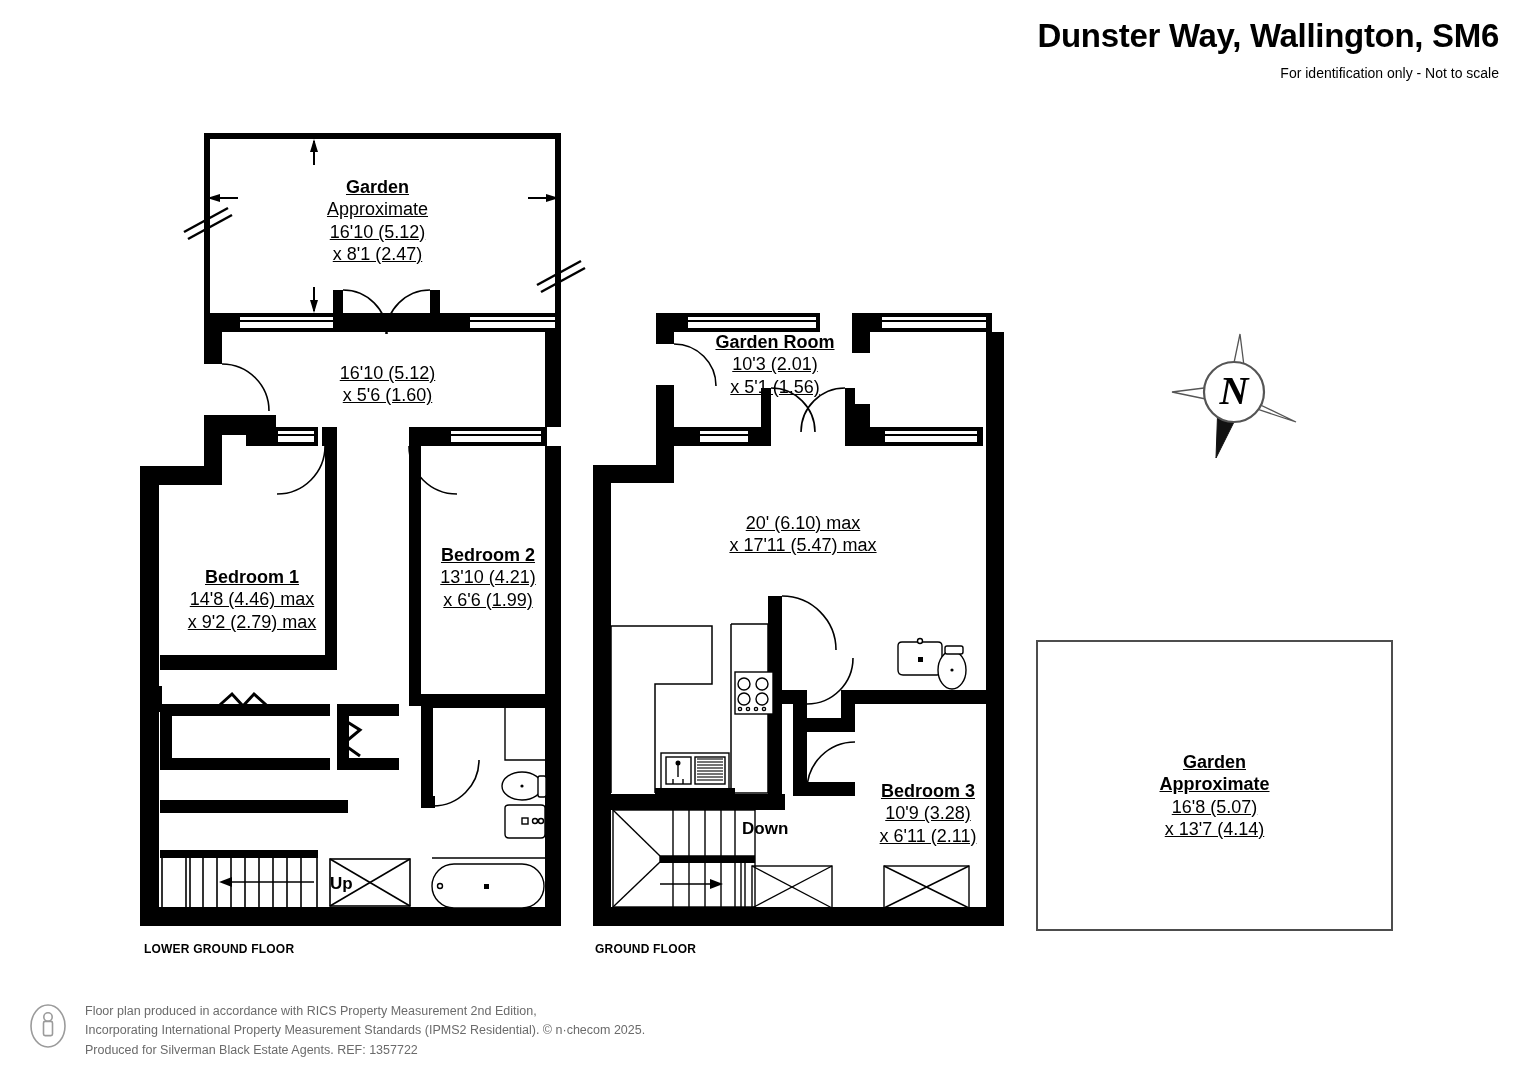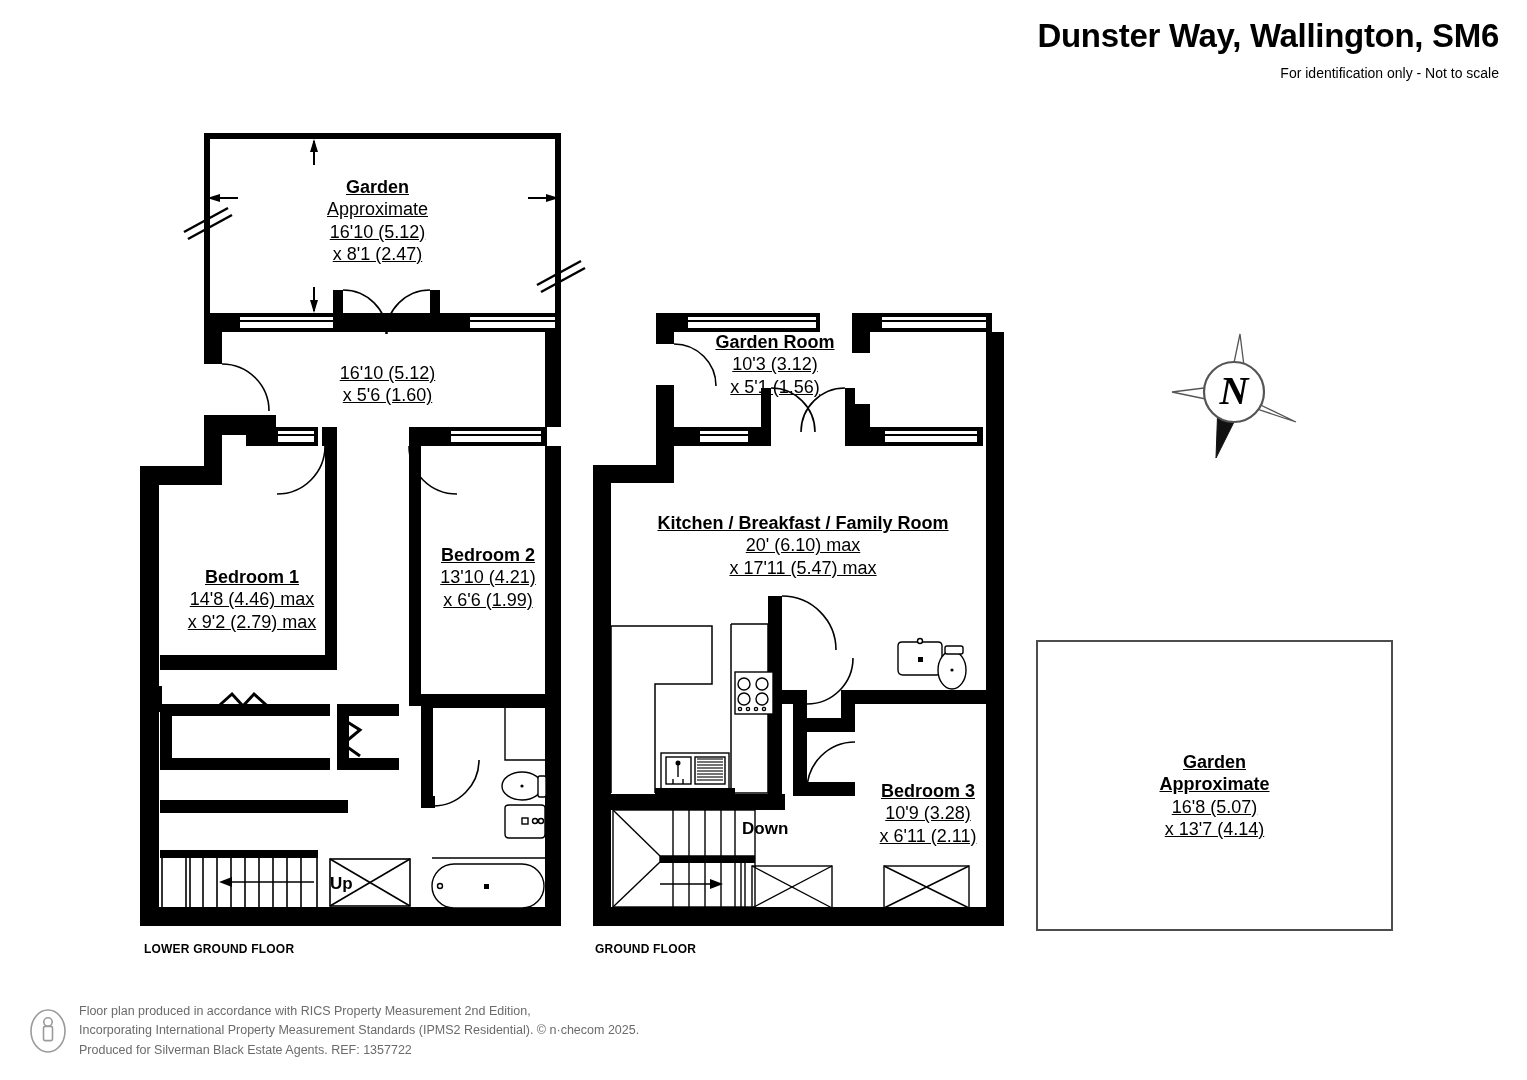--- a/index.html
+++ b/index.html
@@ -90,22 +90,22 @@
     font-weight: bold;
     white-space: nowrap;
   }
 
   
   #footer {
     position: absolute;
     left: 28px;
     top: 1002px;
     display: flex;
-    align-items: center;
-    gap: 11px;
+    align-items: flex-start;
+    gap: 17px;
   }
   #footer-text {
     font-size: 12.5px;
     line-height: 1.55;
     color: #6b6b6b;
   }
   #footer-text span { display: block; white-space: nowrap; }
 </style>
 </head>
 <body>
@@ -492,26 +492,25 @@
   <span class="dim">13'10 (4.21)</span>
   <span class="dim">x 6'6 (1.99)</span>
 </div>
 
 <div class="uplabel" style="left:330px; top:874px;">Up</div>
 
 <div class="floorlabel" style="left:144px; top:942px;">LOWER GROUND FLOOR</div>
 
 <div class="lbl" style="left:680px; top:331px; width:190px;">
   <span class="nm">Garden Room</span>
-  <span class="dim">10'3 (3.12)</span>
+  <span class="dim">10'3 (2.01)</span>
   <span class="dim">x 5'1 (1.56)</span>
 </div>
 
 <div class="lbl" style="left:627px; top:512px; width:352px;">
-  <span class="nm">Kitchen / Breakfast  / Family Room</span>
   <span class="dim">20' (6.10) max</span>
   <span class="dim">x 17'11 (5.47) max</span>
 </div>
 
 <div class="lbl" style="left:833px; top:780px; width:190px;">
   <span class="nm">Bedroom 3</span>
   <span class="dim">10'9 (3.28)</span>
   <span class="dim">x 6'11 (2.11)</span>
 </div>
 

